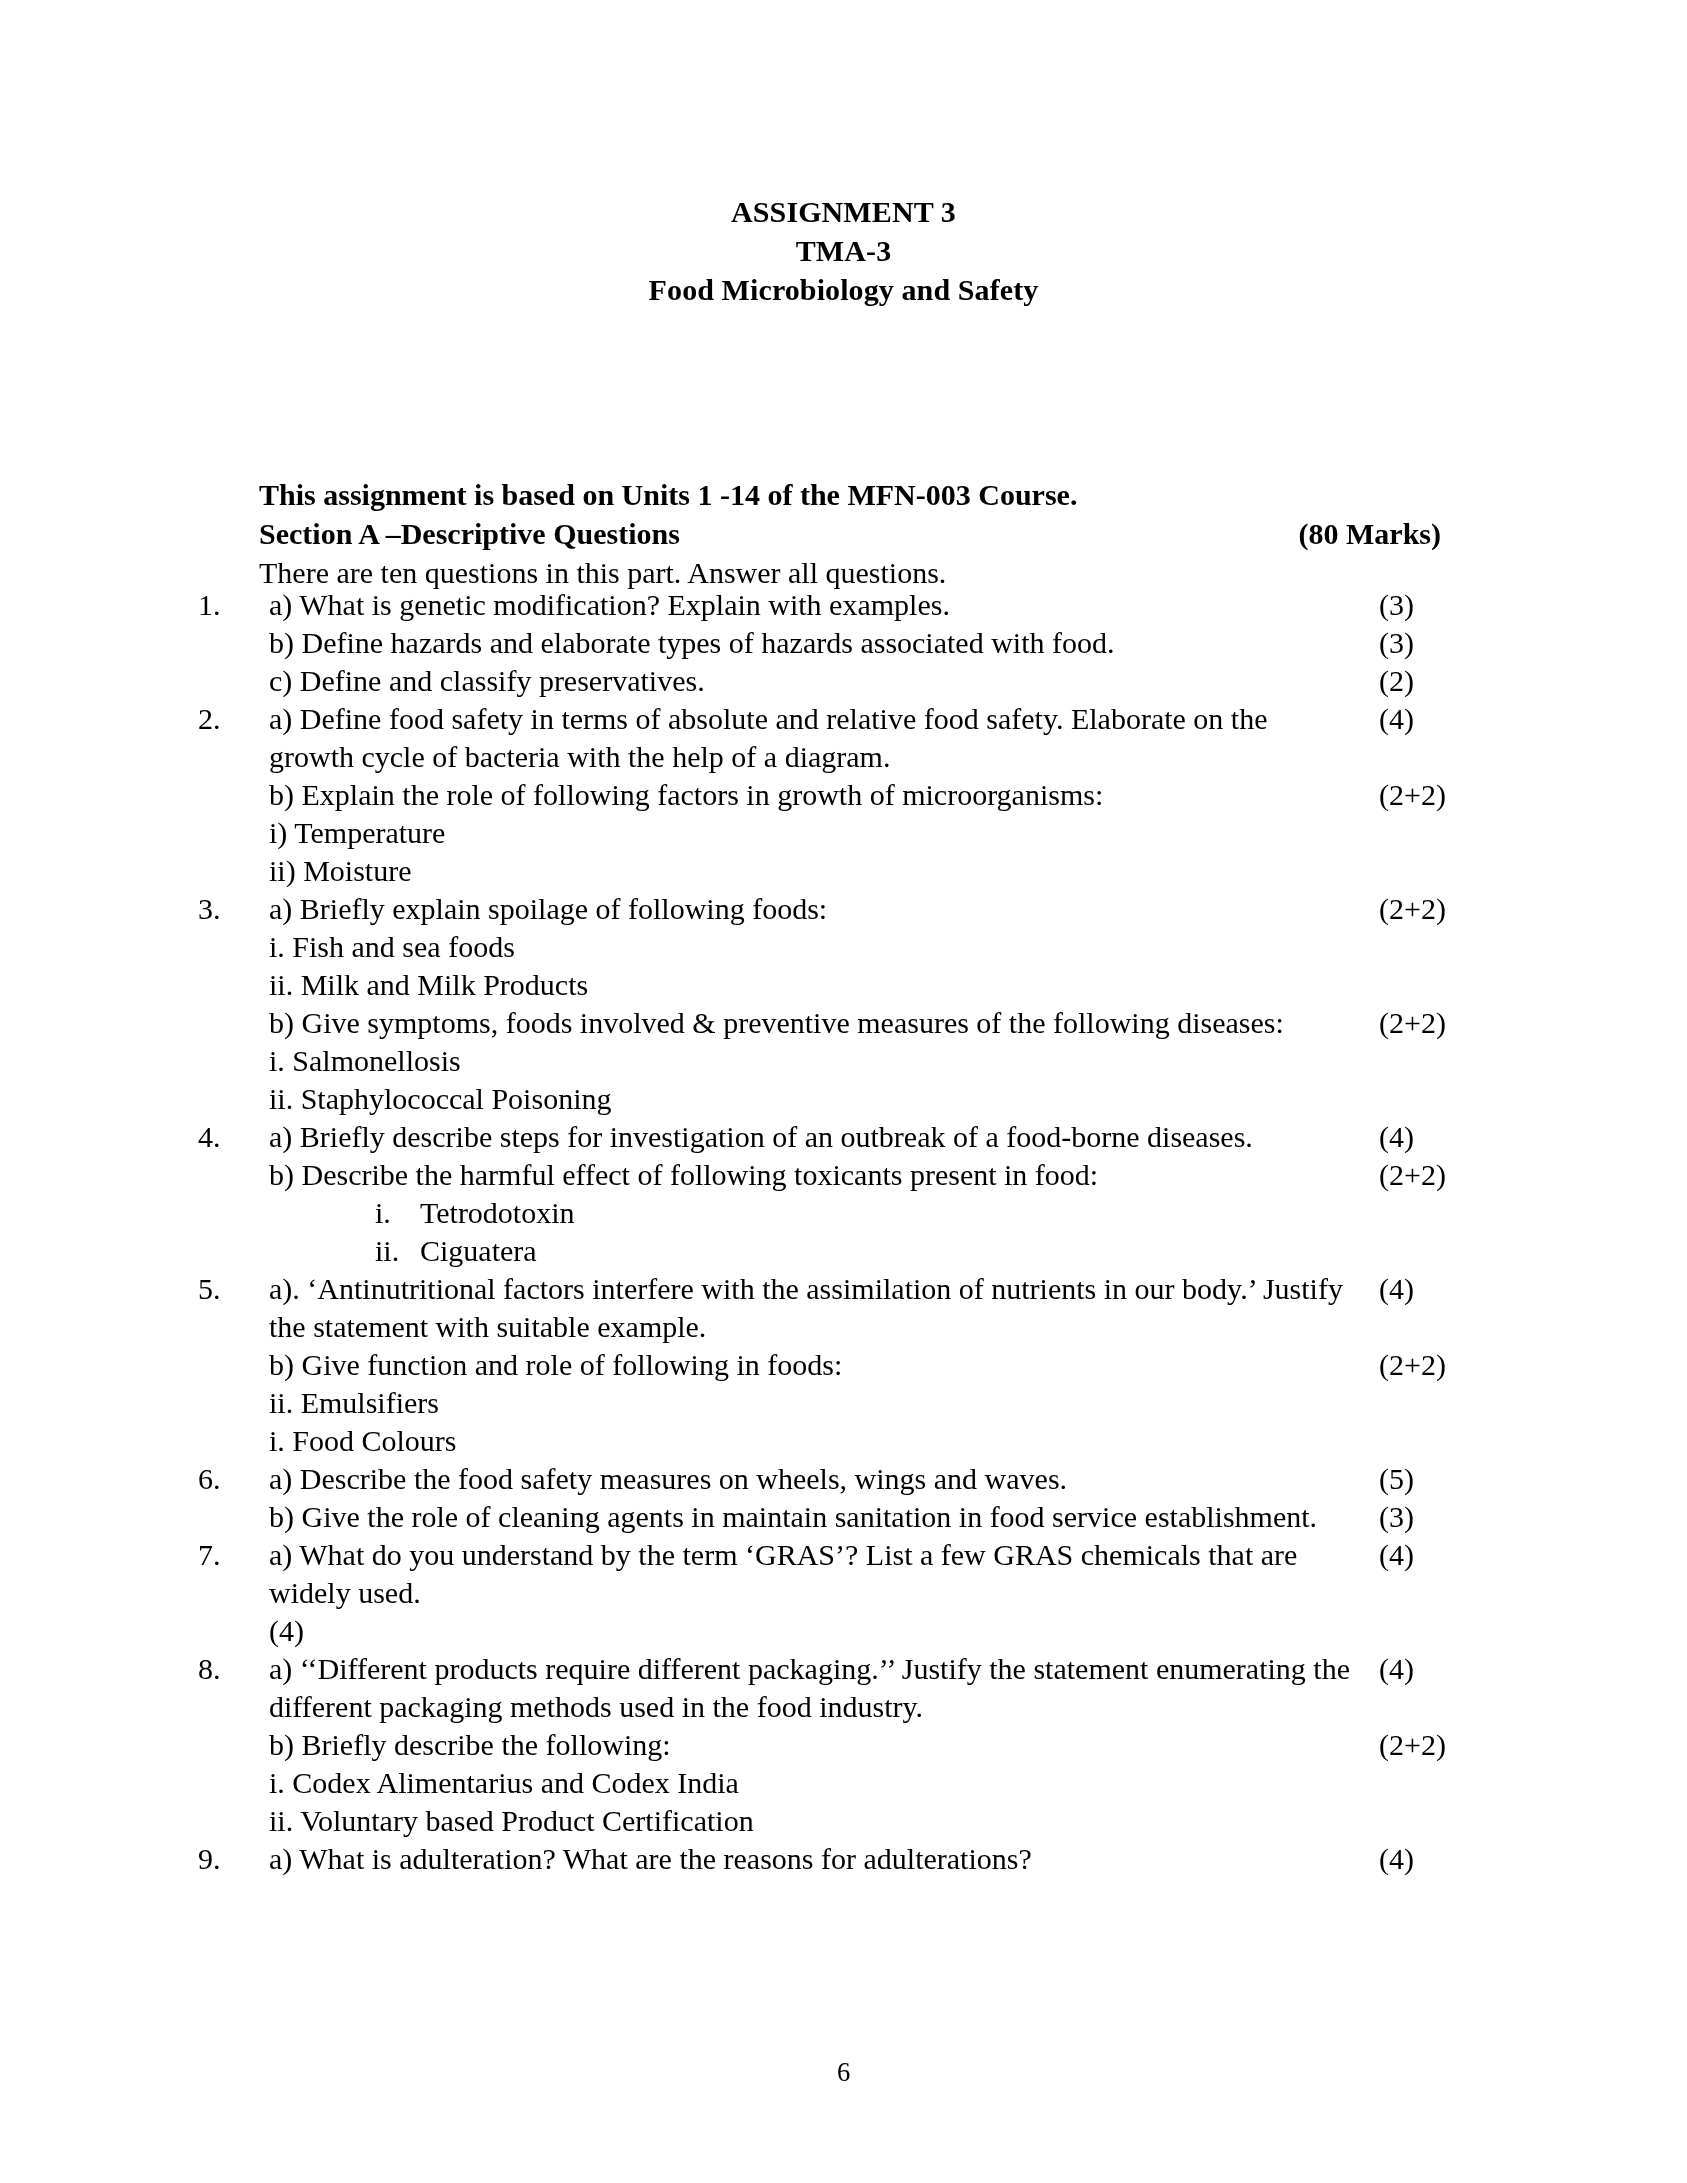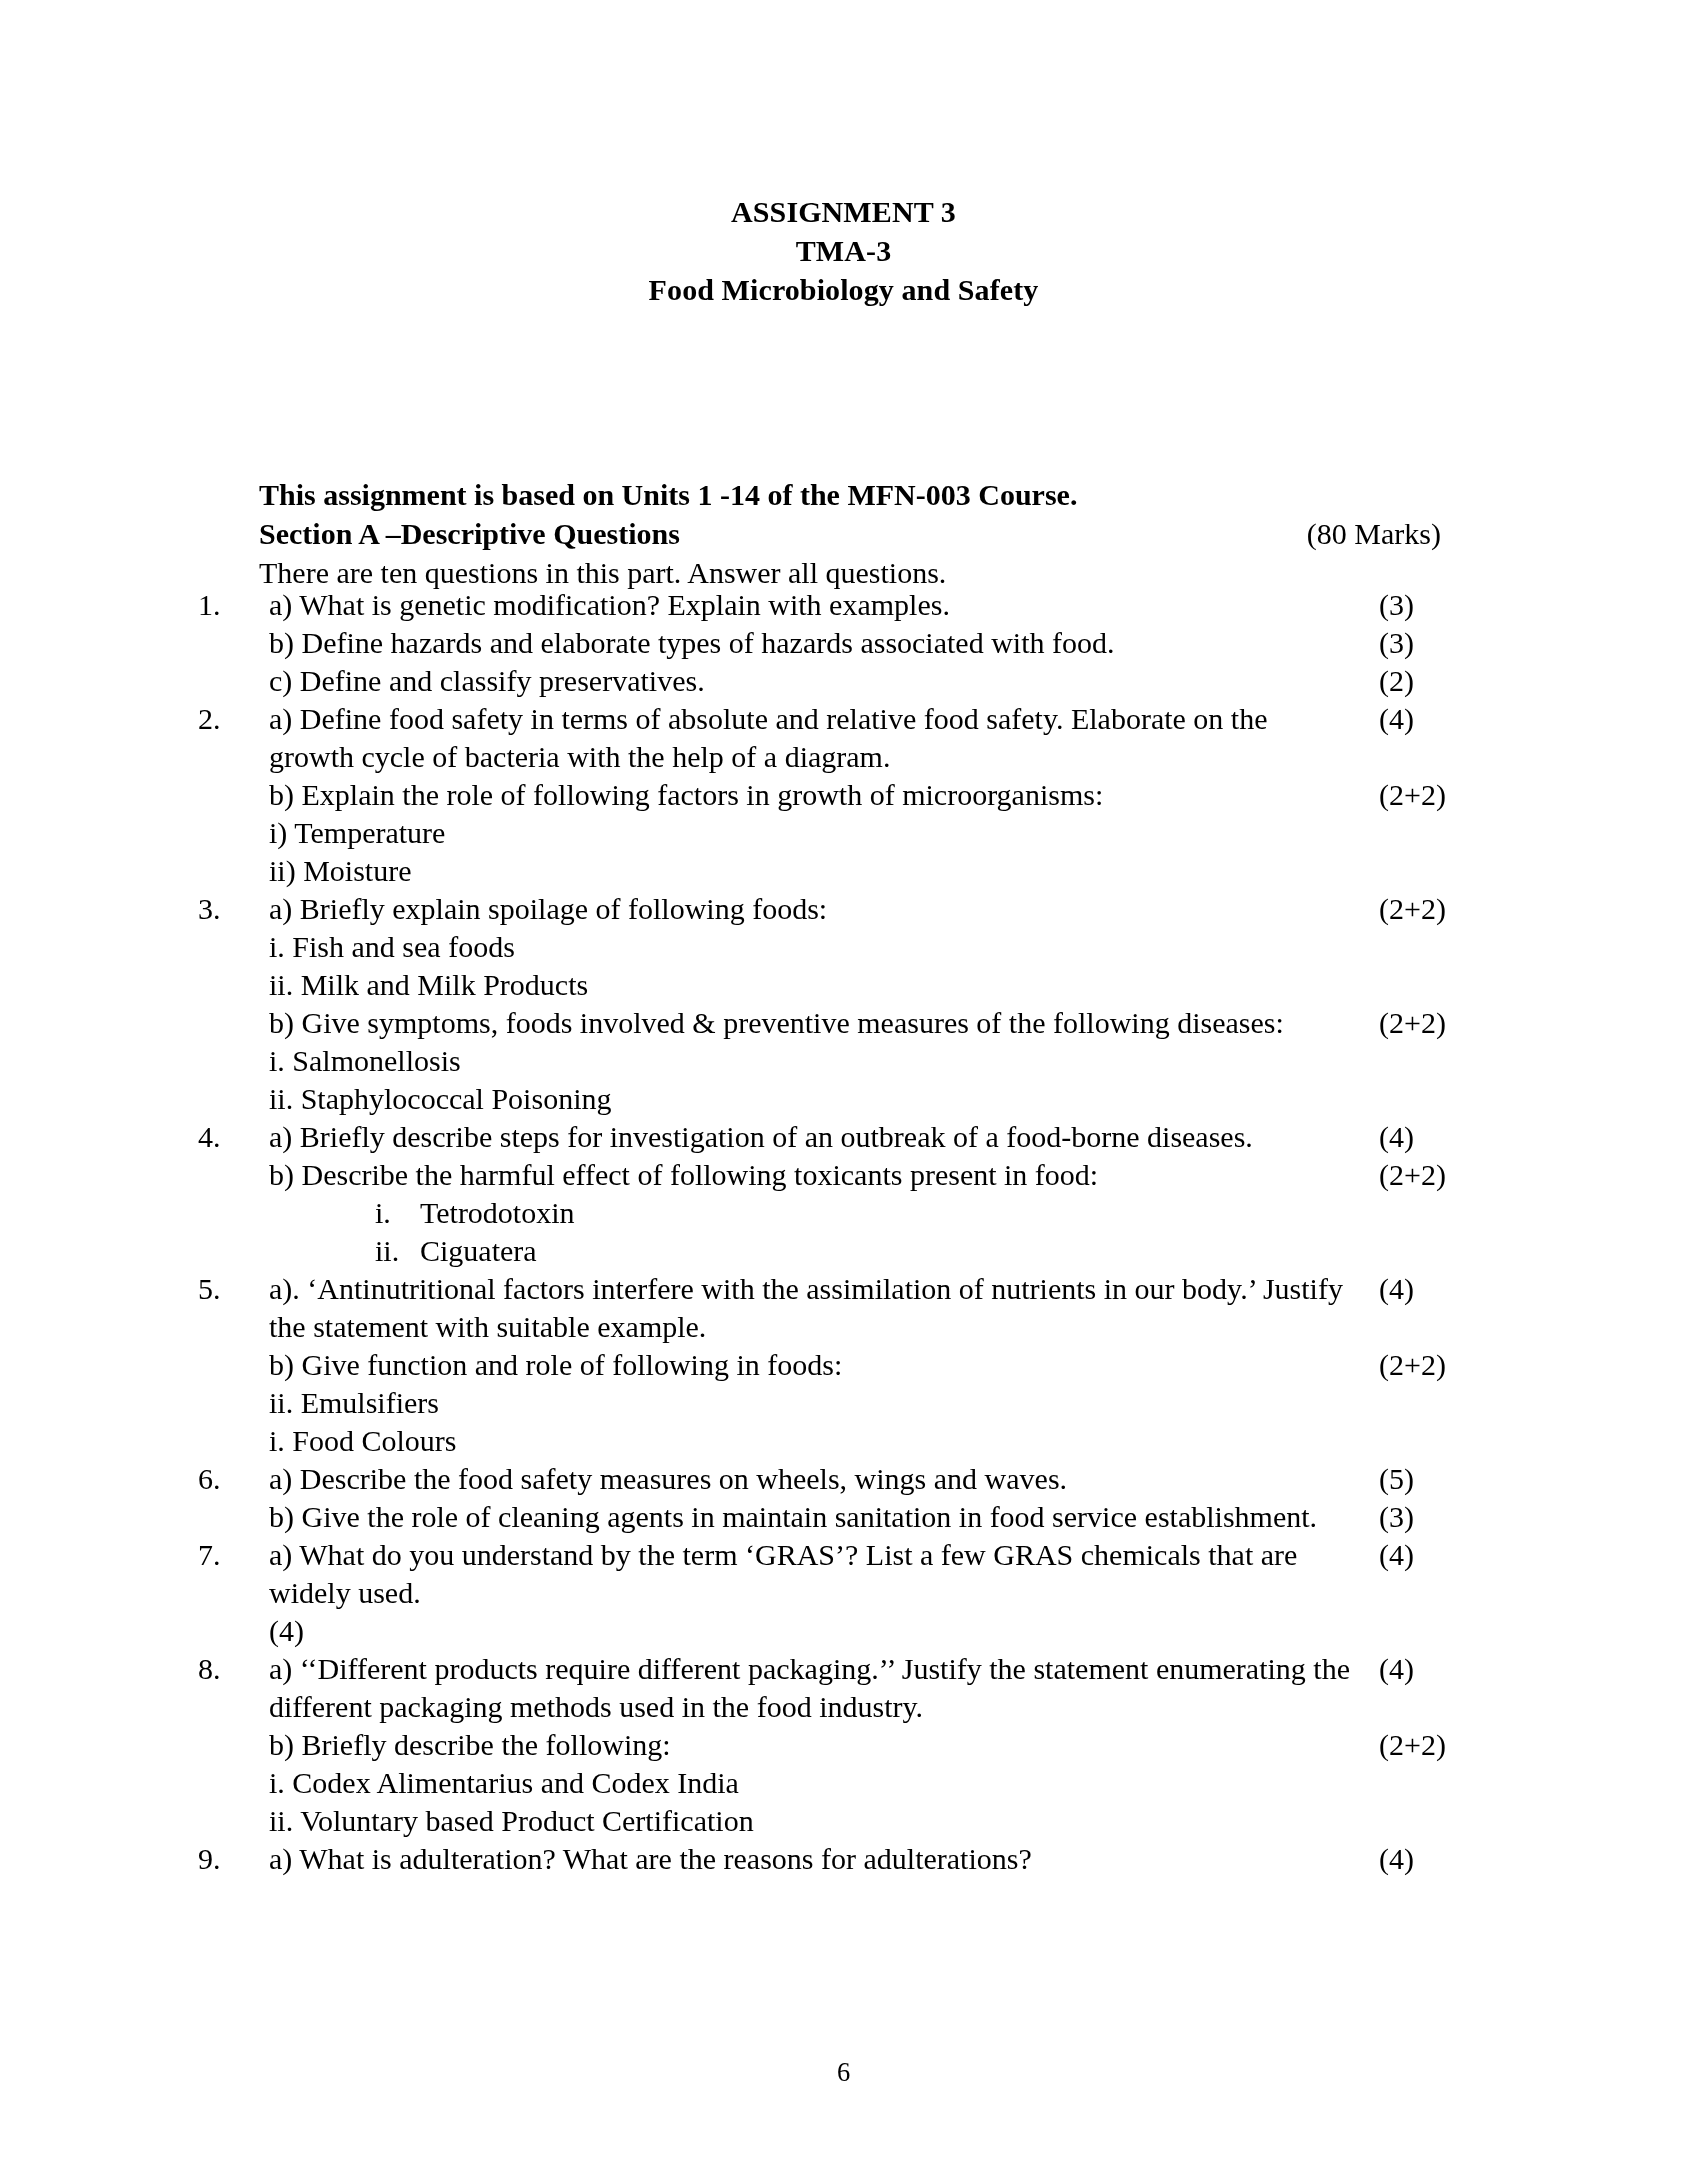--- a/index.html
+++ b/index.html
@@ -67,21 +67,21 @@
   .section-row {
     display: flex;
     justify-content: space-between;
     align-items: flex-end;
     font-weight: bold;
     font-size: 30px;
     line-height: 39px;
     gap: 36px;
   }
   .section-row .marks-inline {
-    font-weight: normal;
+    font-weight: bold;
     padding-right: 2px;
   }
   .intro-plain {
     font-weight: normal;
     font-size: 30px;
     line-height: 39px;
   }
 
   
   .qlist {

